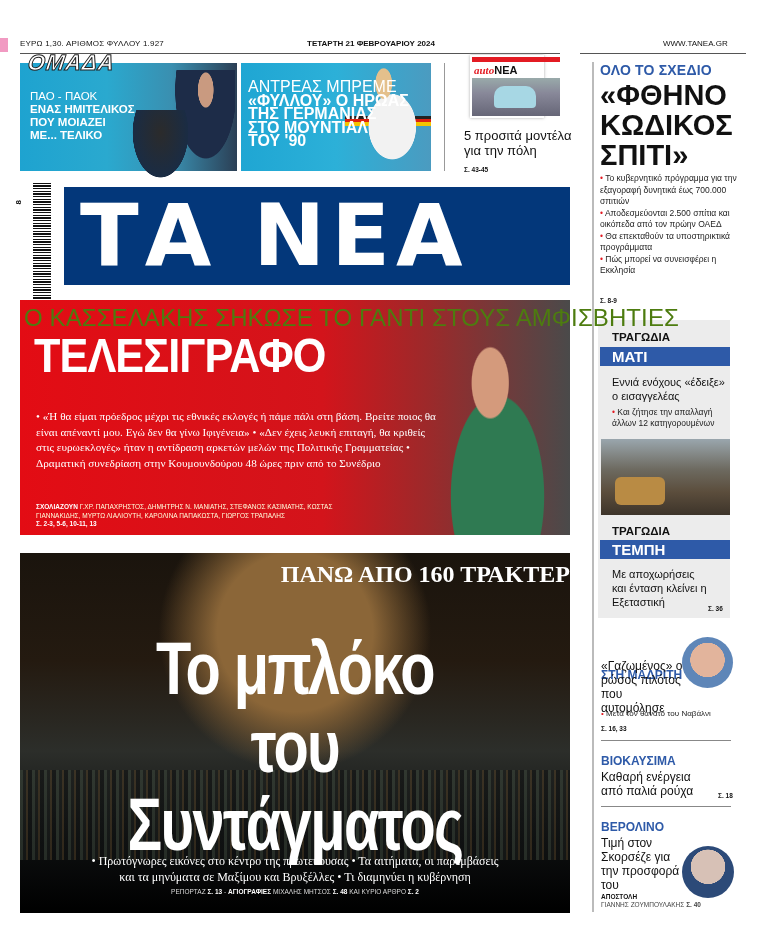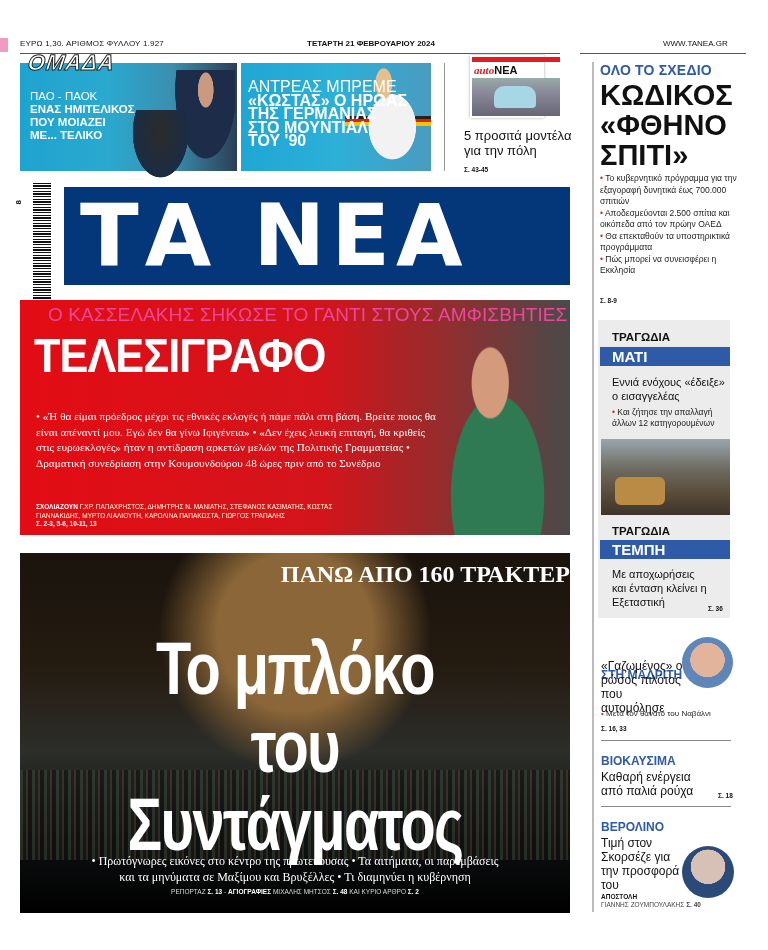--- a/index.html
+++ b/index.html
@@ -58,21 +58,21 @@
 .r-kick2{font-size:12px;font-weight:bold;color:#2e5aa8}
 .r-txt{font-size:12px;line-height:14px;color:#111}
 
 .barcode{left:33px;top:183px;width:18px;height:118px;background:repeating-linear-gradient(180deg,#111 0 1px,#fff 1px 2px,#111 2px 4px,#fff 4px 5px,#111 5px 6px,#fff 6px 8px)}
 .barcode-num{left:14px;top:200px;font-size:8px;font-weight:bold;writing-mode:vertical-rl;transform:rotate(180deg)}
 .mast{left:64px;top:187px;width:506px;height:98px;background:#03377a}
 .mast-title{left:80px;top:185px;color:#fff;font-size:86px;font-weight:bold;letter-spacing:6px;line-height:100px;font-family:"DejaVu Sans",sans-serif}
 
 .redbox{left:20px;top:300px;width:550px;height:235px;background:linear-gradient(90deg,#e30c14 0,#d3141b 55%,#9a2a2b 75%,#4a4a4a 100%)}
 .kass-man{left:425px;top:340px;width:145px;height:195px;background:radial-gradient(ellipse at 45% 22%,#d49a7c 0 16%,transparent 17%),radial-gradient(ellipse at 50% 80%,#2f7a52 0 45%,transparent 46%)}
-.red-kicker{left:48px;top:304px;color:#ec4899;font-size:19px;letter-spacing:.1px}
+.red-kicker{left:24px;top:304px;color:#4d7c0f;font-size:24px;letter-spacing:.1px}
 .red-title{left:34px;top:326px;color:#fff;font-size:48px;font-weight:bold;line-height:60px;letter-spacing:-1px;transform:scaleX(.9);transform-origin:left}
 .red-body{left:36px;top:409px;width:400px;color:#fff;font-size:11.2px;line-height:15.5px;font-family:"Liberation Serif",serif}
 .red-credits{left:36px;top:503px;color:#ffd;font-size:6.5px;line-height:8.5px;width:340px}
 .red-credits b{color:#fff}
 
 .photo{left:20px;top:553px;width:550px;height:360px;background:radial-gradient(ellipse at 50% 22%,#8b6638 0 20%,transparent 35%),linear-gradient(180deg,#1a140d 0,#241a10 30%,#2c2e2a 55%,#0d0f10 80%,#000 100%)}
 .photo-crowd{left:20px;top:770px;width:550px;height:90px;background:repeating-linear-gradient(90deg,#394338 0 3px,#1a1d1b 3px 6px,#4a3b25 6px 8px,#101212 8px 12px);opacity:.6}
 .f-kicker{left:20px;top:562px;width:550px;text-align:right;color:#fff;font-size:24px;font-weight:bold;line-height:24px;font-family:"Liberation Serif",serif}
 .f-title{left:20px;top:630px;width:550px;text-align:center;color:#fff;font-size:74px;font-weight:bold;line-height:78px;letter-spacing:-2px;transform:scaleX(.78);transform-origin:center}
 .f-body{left:20px;top:853px;width:550px;text-align:center;color:#fff;font-size:12px;line-height:16px;font-family:"Liberation Serif",serif}
@@ -99,21 +99,21 @@
   <div class="h1">ΠΑΟ - ΠΑΟΚ</div>
   <div class="h2">ΕΝΑΣ ΗΜΙΤΕΛΙΚΟΣ</div>
   <div class="h2">ΠΟΥ ΜΟΙΑΖΕΙ</div>
   <div class="h2">ΜΕ... ΤΕΛΙΚΟ</div>
 </div>
 
 <div class="abs breme"></div>
 <div class="abs player"></div>
 <div class="abs breme-txt">
   <div class="h1">ΑΝΤΡΕΑΣ ΜΠΡΕΜΕ</div>
-  <div>«ΚΩΣΤΑΣ» Ο ΗΡΩΑΣ</div>
+  <div>«ΦΥΛΛΟΥ» Ο ΗΡΩΑΣ</div>
   <div>ΤΗΣ ΓΕΡΜΑΝΙΑΣ</div>
   <div>ΣΤΟ ΜΟΥΝΤΙΑΛ</div>
   <div>ΤΟΥ '90</div>
 </div>
 <div class="abs vsep"></div>
 
 <div class="abs autonea">
   <div class="band"></div>
   <div class="logo"><span>auto</span><b>NEA</b></div>
   <div class="car"></div>
@@ -125,22 +125,22 @@
 <div class="abs auto-page pg">Σ. 43-45</div>
 
 <div class="abs barcode-num">8</div>
 <div class="abs barcode"></div>
 <div class="abs mast"></div>
 <div class="abs mast-title">ΤΑ ΝΕΑ</div>
 
 <div class="abs rcol-line"></div>
 <div class="abs r-kicker">ΟΛΟ ΤΟ ΣΧΕΔΙΟ</div>
 <div class="abs r-big">
+  <div>«ΦΘΗΝΟ</div>
   <div>ΚΩΔΙΚΟΣ</div>
-  <div>«ΦΘΗΝΟ</div>
   <div>ΣΠΙΤΙ»</div>
 </div>
 <div class="abs r-bul bullets">
   <div><span class="dot">• </span><span>Το κυβερνητικό πρόγραμμα για την εξαγοραφή δυνητικά έως 700.000 σπιτιών</span></div>
   <div><span class="dot">• </span><span>Αποδεσμεύονται 2.500 σπίτια και οικόπεδα από τον πρώην ΟΑΕΔ</span></div>
   <div><span class="dot">• </span><span>Θα επεκταθούν τα υποστηρικτικά προγράμματα</span></div>
   <div><span class="dot">• </span><span>Πώς μπορεί να συνεισφέρει η Εκκλησία</span></div>
 </div>
 <div class="abs r-pg1 pg">Σ. 8-9</div>
 

